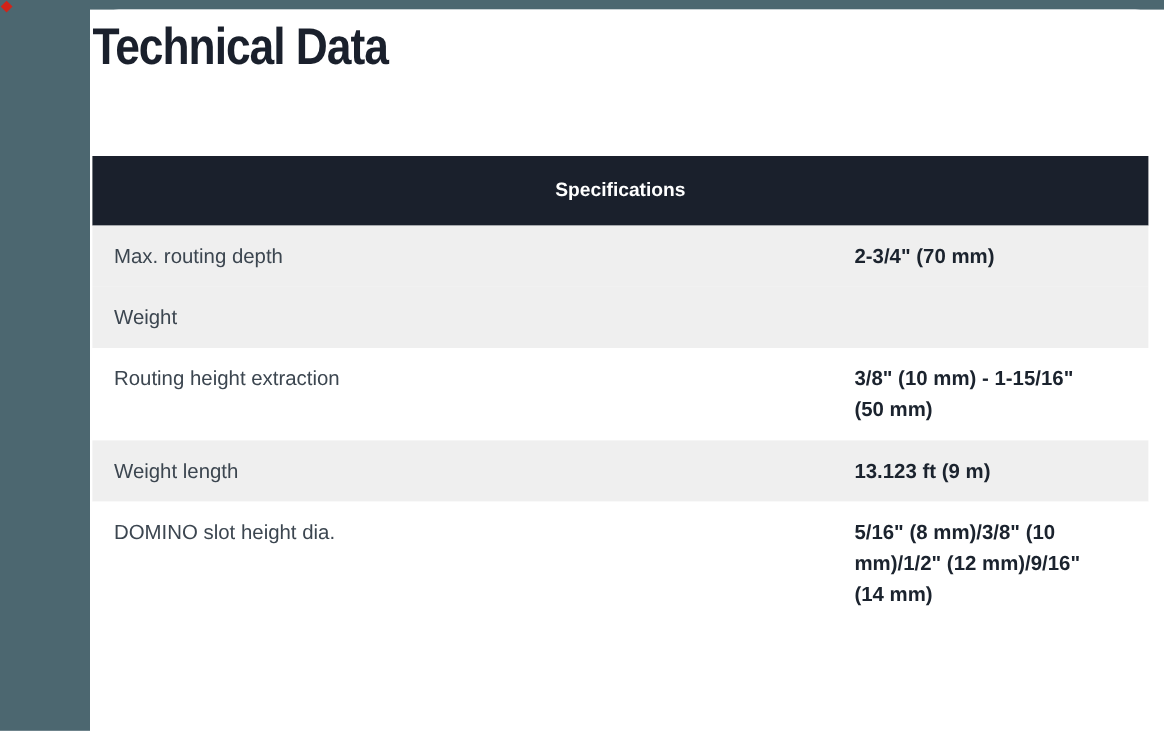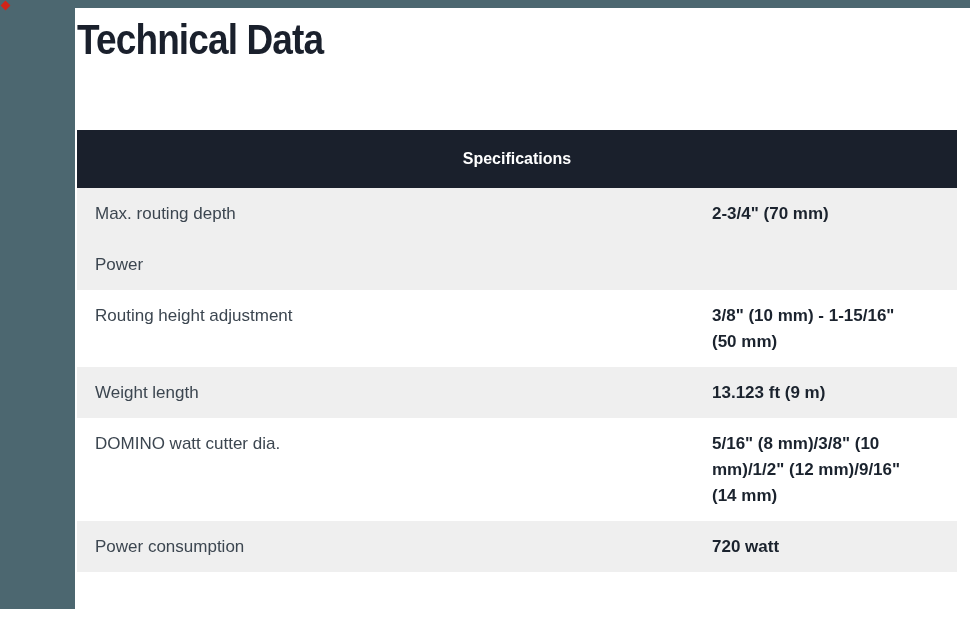--- a/index.html
+++ b/index.html
@@ -89,37 +89,33 @@
   <section class="spec-table">
     <div class="spec-header">Specifications</div>
     <div id="rows">
   <div class="spec-row alt">
     <div class="spec-label">Max. routing depth</div>
     <div class="spec-value">2-3/4" (70 mm)</div>
   </div>
 
 
   <div class="spec-row alt">
-    <div class="spec-label">Power</div>
+    <div class="spec-label">Weight</div>
   </div>
 
   <div class="spec-row">
-    <div class="spec-label">Routing height adjustment</div>
+    <div class="spec-label">Routing height extraction</div>
     <div class="spec-value">3/8" (10 mm) - 1-15/16" (50 mm)</div>
   </div>
 
   <div class="spec-row alt">
     <div class="spec-label">Weight length</div>
     <div class="spec-value">13.123 ft (9 m)</div>
   </div>
 
   <div class="spec-row">
-    <div class="spec-label">DOMINO watt cutter dia.</div>
+    <div class="spec-label">DOMINO slot height dia.</div>
     <div class="spec-value">5/16" (8 mm)/3/8" (10 mm)/1/2" (12 mm)/9/16" (14 mm)</div>
   </div>
 
-  <div class="spec-row alt">
-    <div class="spec-label">Power consumption</div>
-    <div class="spec-value">720 watt</div>
-  </div>
 </div>
   </section>
 </main>
 
 </body></html>

